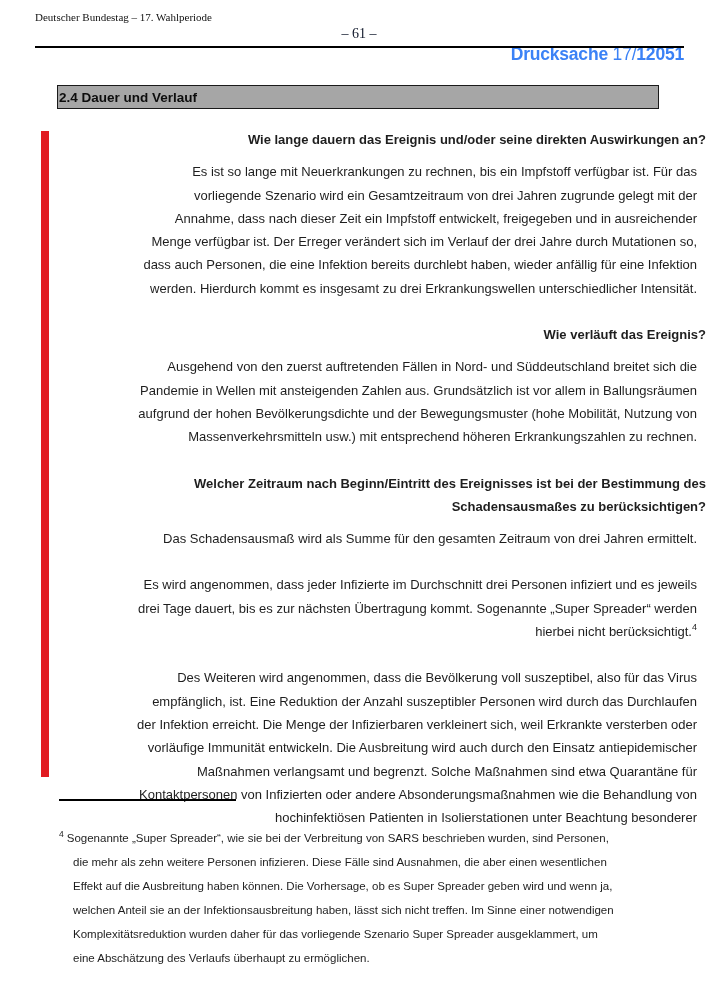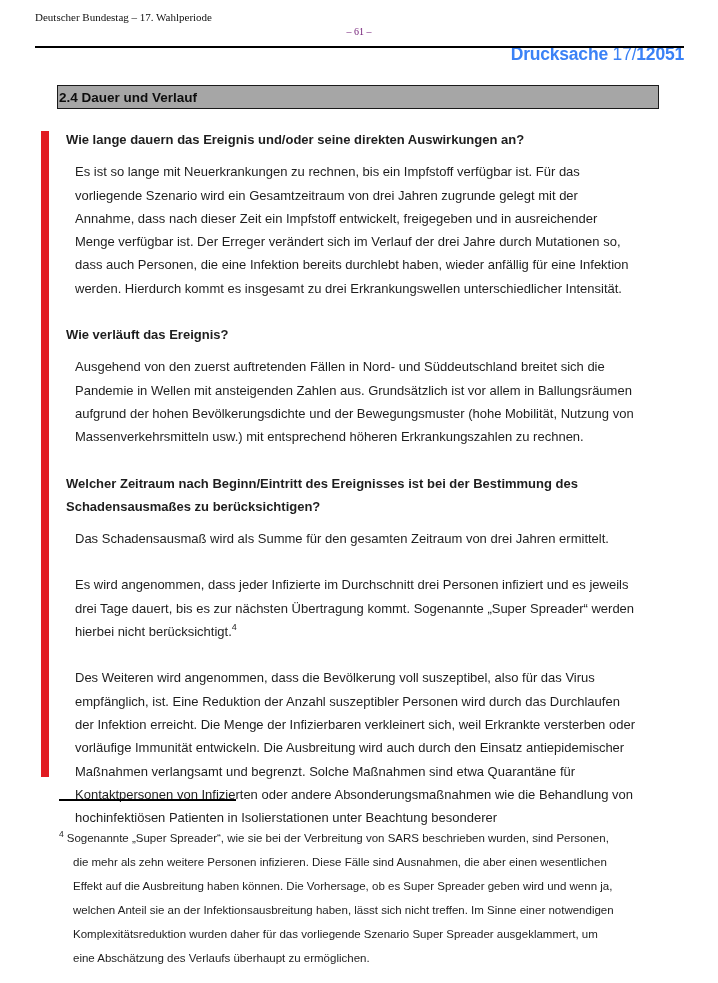--- a/index.html
+++ b/index.html
@@ -13,21 +13,21 @@
   }
   
   .hdr-left{
     position:absolute;left:35px;top:11px;
     font-family:"Liberation Serif","DejaVu Serif",serif;
     font-size:11px;color:#111;white-space:pre;
   }
   .hdr-center{
     position:absolute;left:0;top:26px;width:718px;text-align:center;
     font-family:"Liberation Serif","DejaVu Serif",serif;
-    font-size:10px;color:#701a75;
+    font-size:14px;color:#0f172a;
   }
   .hdr-right{
     position:absolute;right:34px;top:23px;
     font-size:17.5px;font-weight:bold;color:#3b82f6;letter-spacing:-0.2px;
     white-space:pre;
   }
   .hdr-right .num-prefix{font-weight:normal;}
   .hdr-rule{
     position:absolute;left:35px;top:46px;width:649px;height:2px;background:#000;
   }
@@ -39,21 +39,21 @@
     padding-left:1px;
     font-size:13.5px;font-weight:bold;color:#0d0d0d;
   }
   
   .red-bar{
     position:absolute;left:41px;top:131px;width:8px;height:646px;
   }
   
   .content{
     position:absolute;left:66px;top:128px;width:640px;
-    font-size:13px;line-height:23.3px;color:#1e1e1e;
+    font-size:13px;line-height:23.3px;color:#1e1e1e;text-align:right;
   }
   .block{margin:0 0 23px 0;}
   .q{font-weight:bold;white-space:pre;margin:0;}
   .a{white-space:pre;margin:9px;}
   sup.fn-ref{font-size:9px;line-height:0;vertical-align:6px;}
   
   .fn-rule{
     position:absolute;left:59px;top:799px;width:177px;height:2px;background:#000;
   }
   .footnote{

